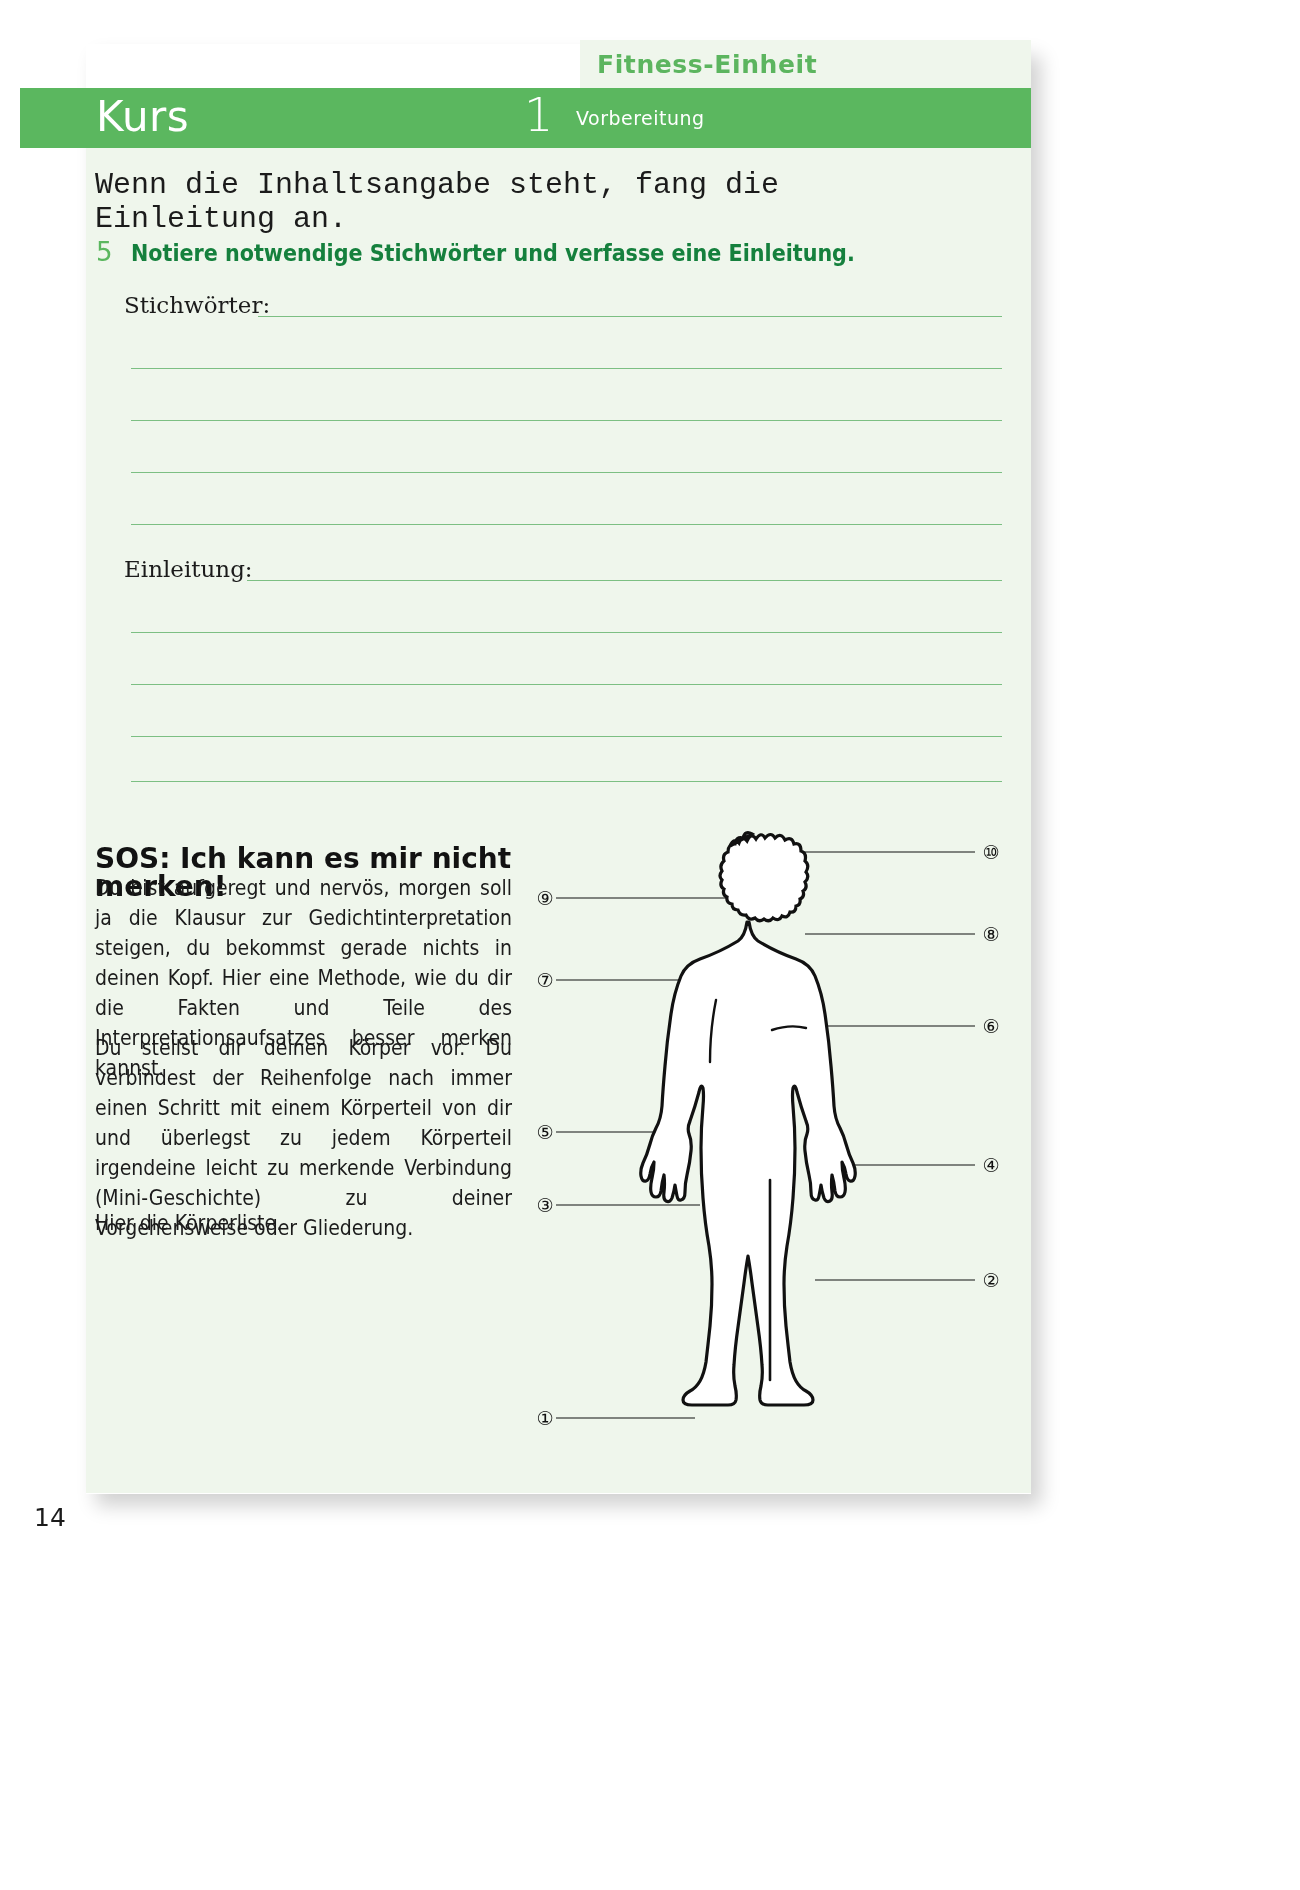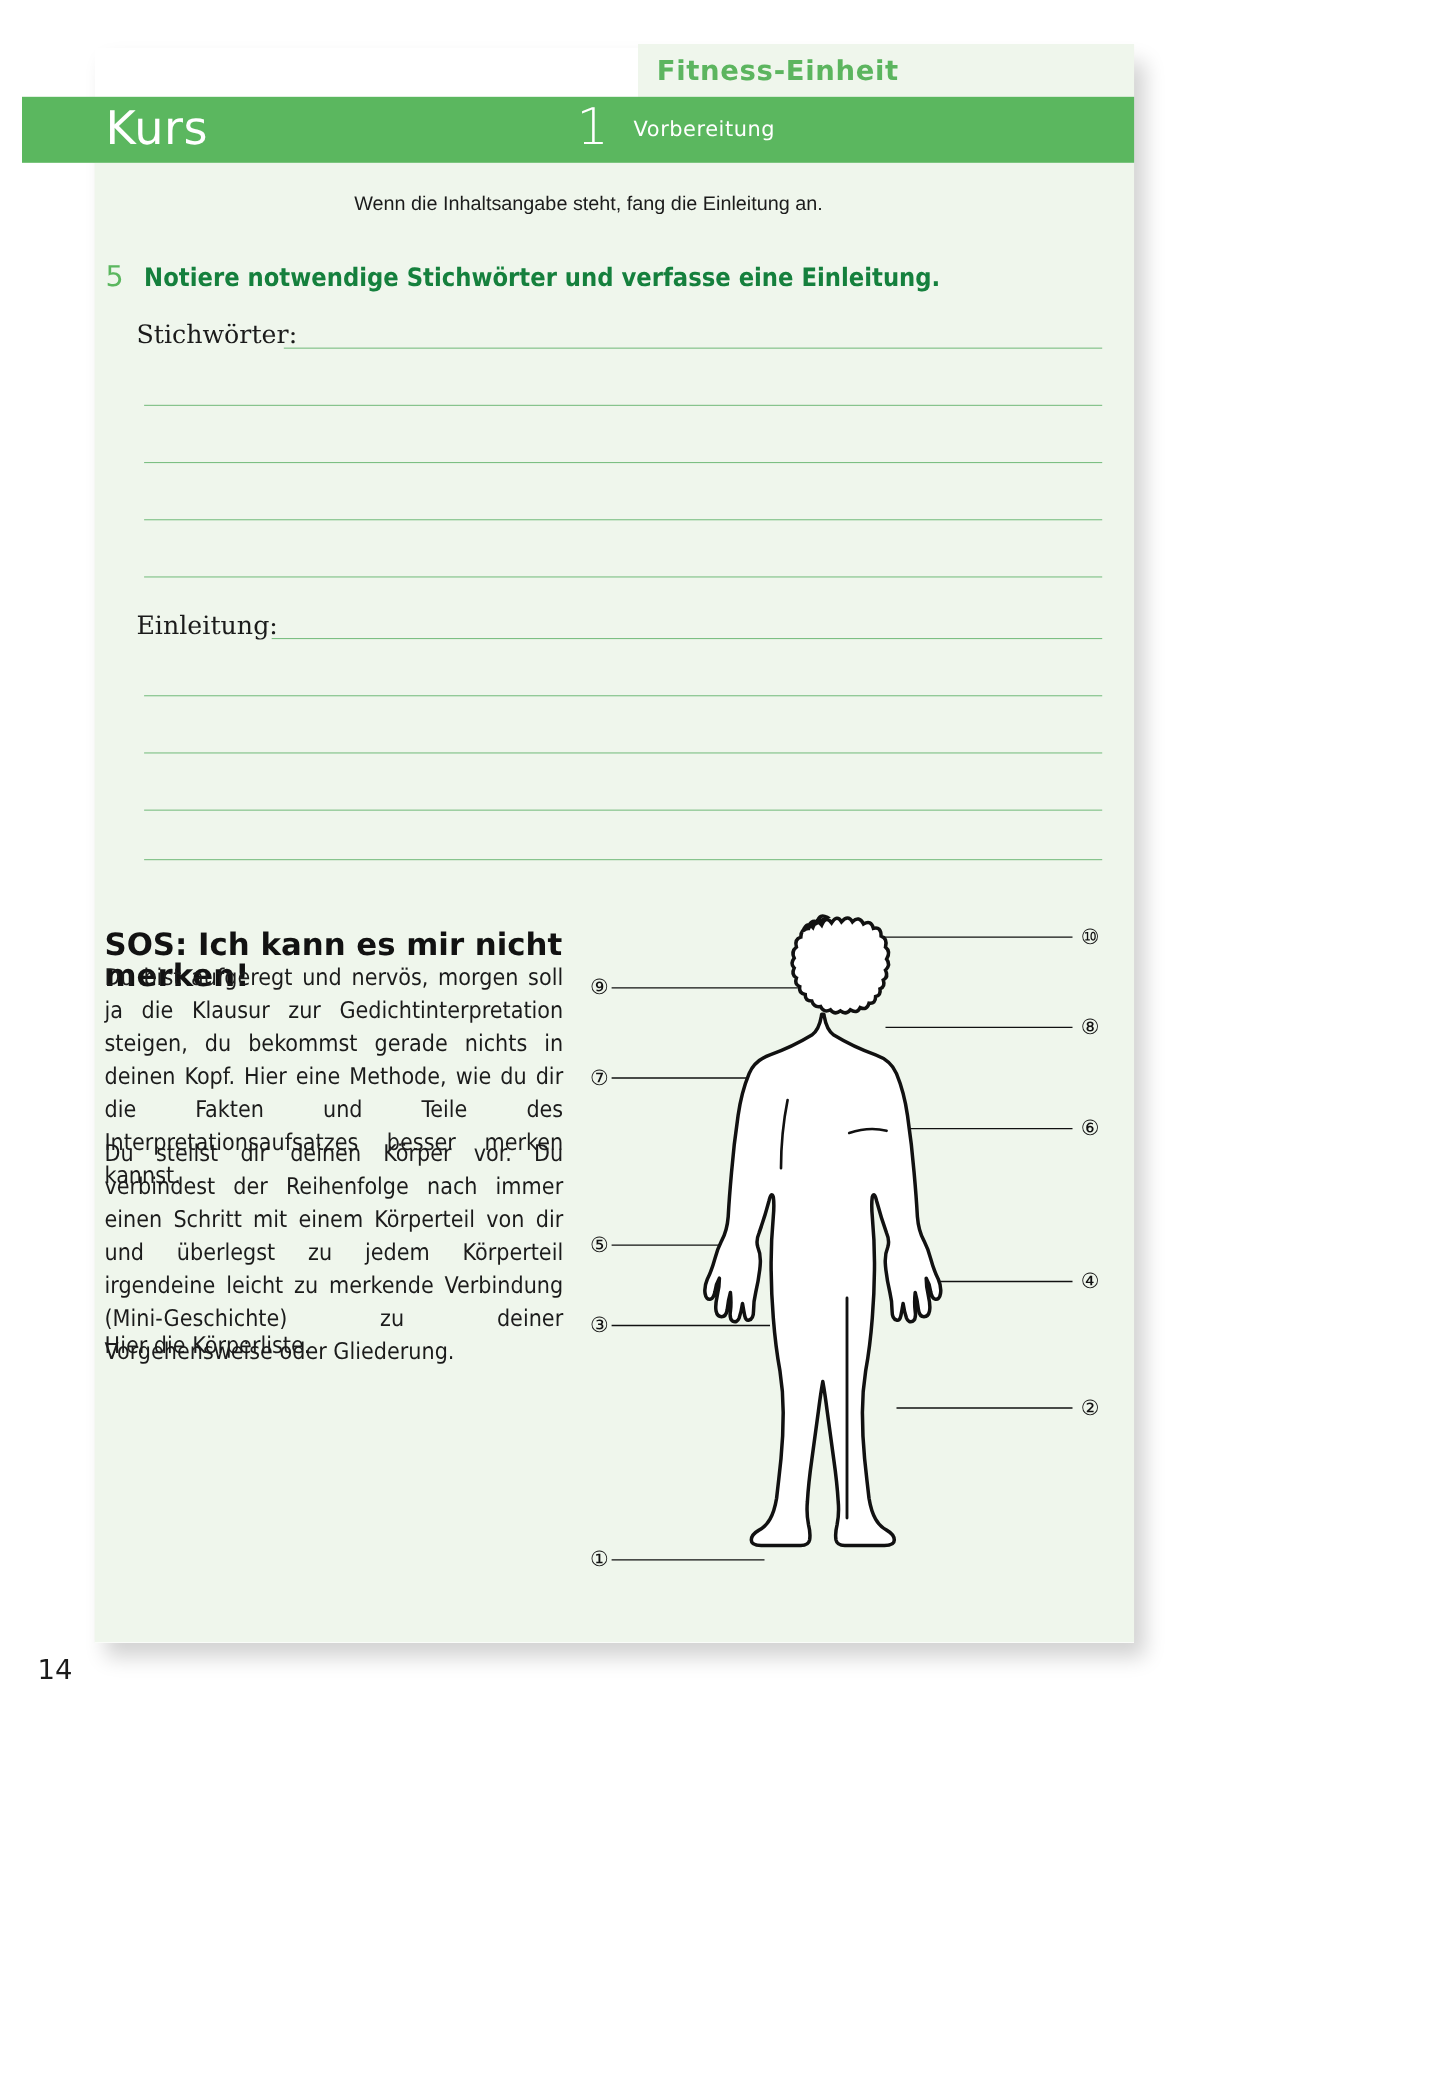--- a/index.html
+++ b/index.html
@@ -69,24 +69,23 @@
     font-family:"DejaVu Sans", sans-serif;
     font-size:19px;
     font-weight:400;
     line-height:44px;
     letter-spacing:0.5px;
   }
   
   #intro-text{
     position:absolute;left:95px;top:168px;width:880px;
     color:#1b1b1b;
-    font-family:Liberation Sans, sans-serif;
-    font-size:18px;
+    font-family:Liberation Mono, monospace;
+    font-size:30px;
     line-height:34px;
-    text-align:center;
   }
   
   #task-number{
     position:absolute;left:96px;top:236px;
     color:#5bb75f;
     font-family:"DejaVu Sans", sans-serif;
     font-size:26px;
     line-height:32px;
   }
   #task-text{

